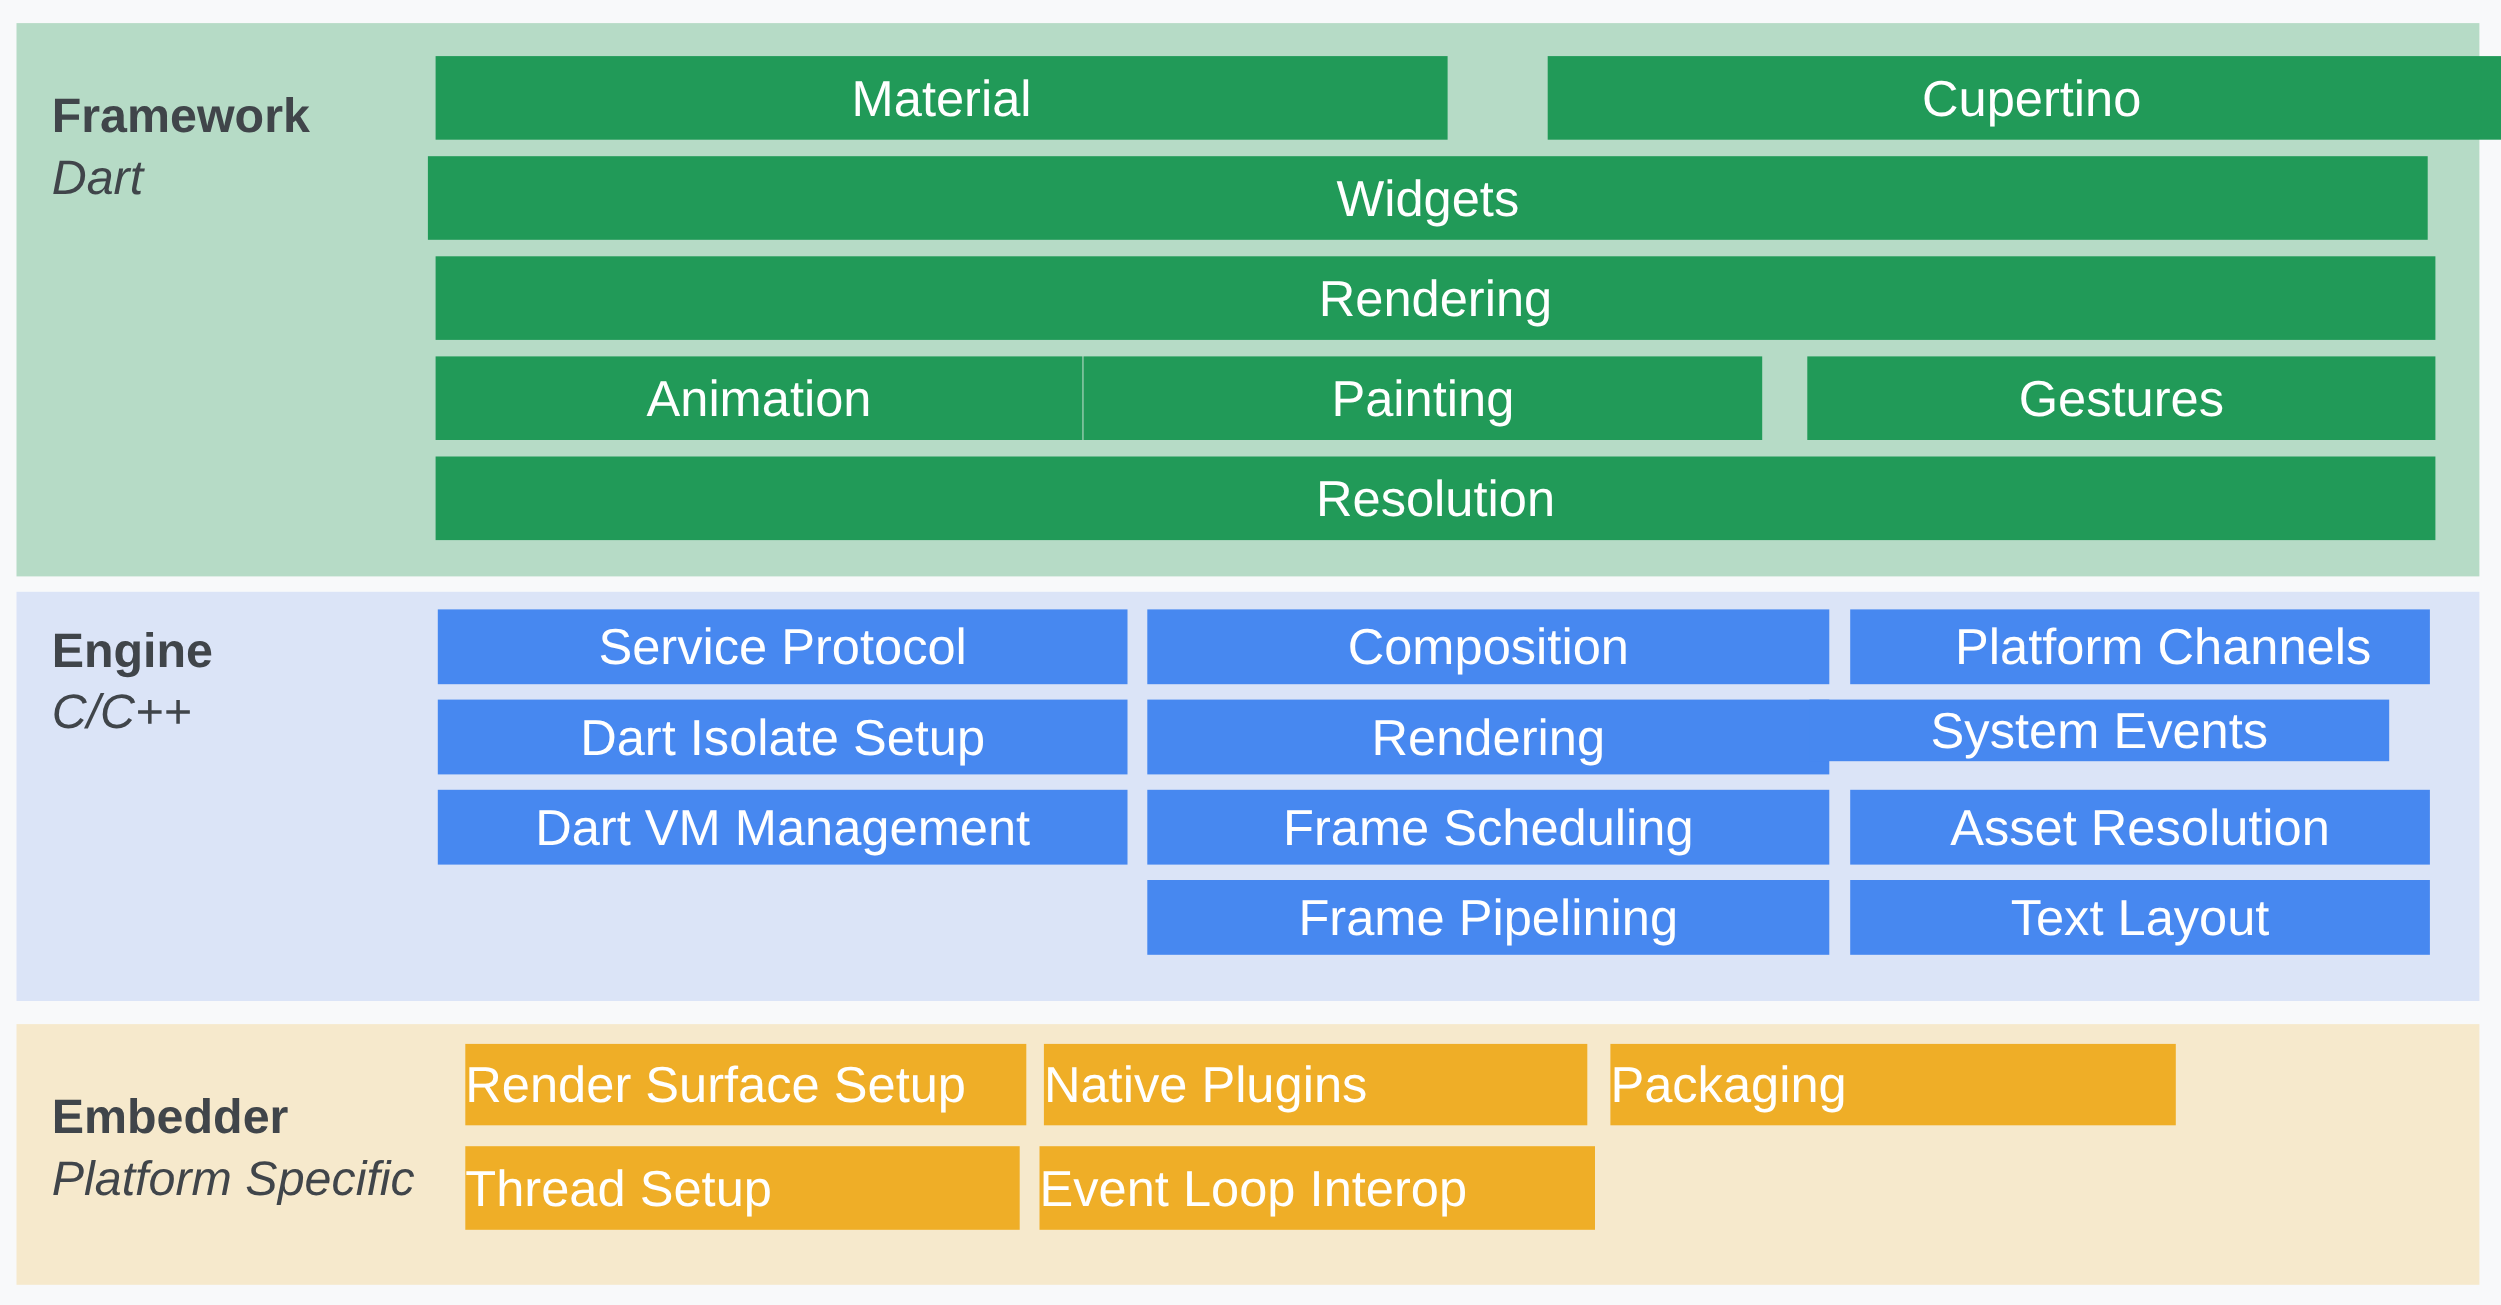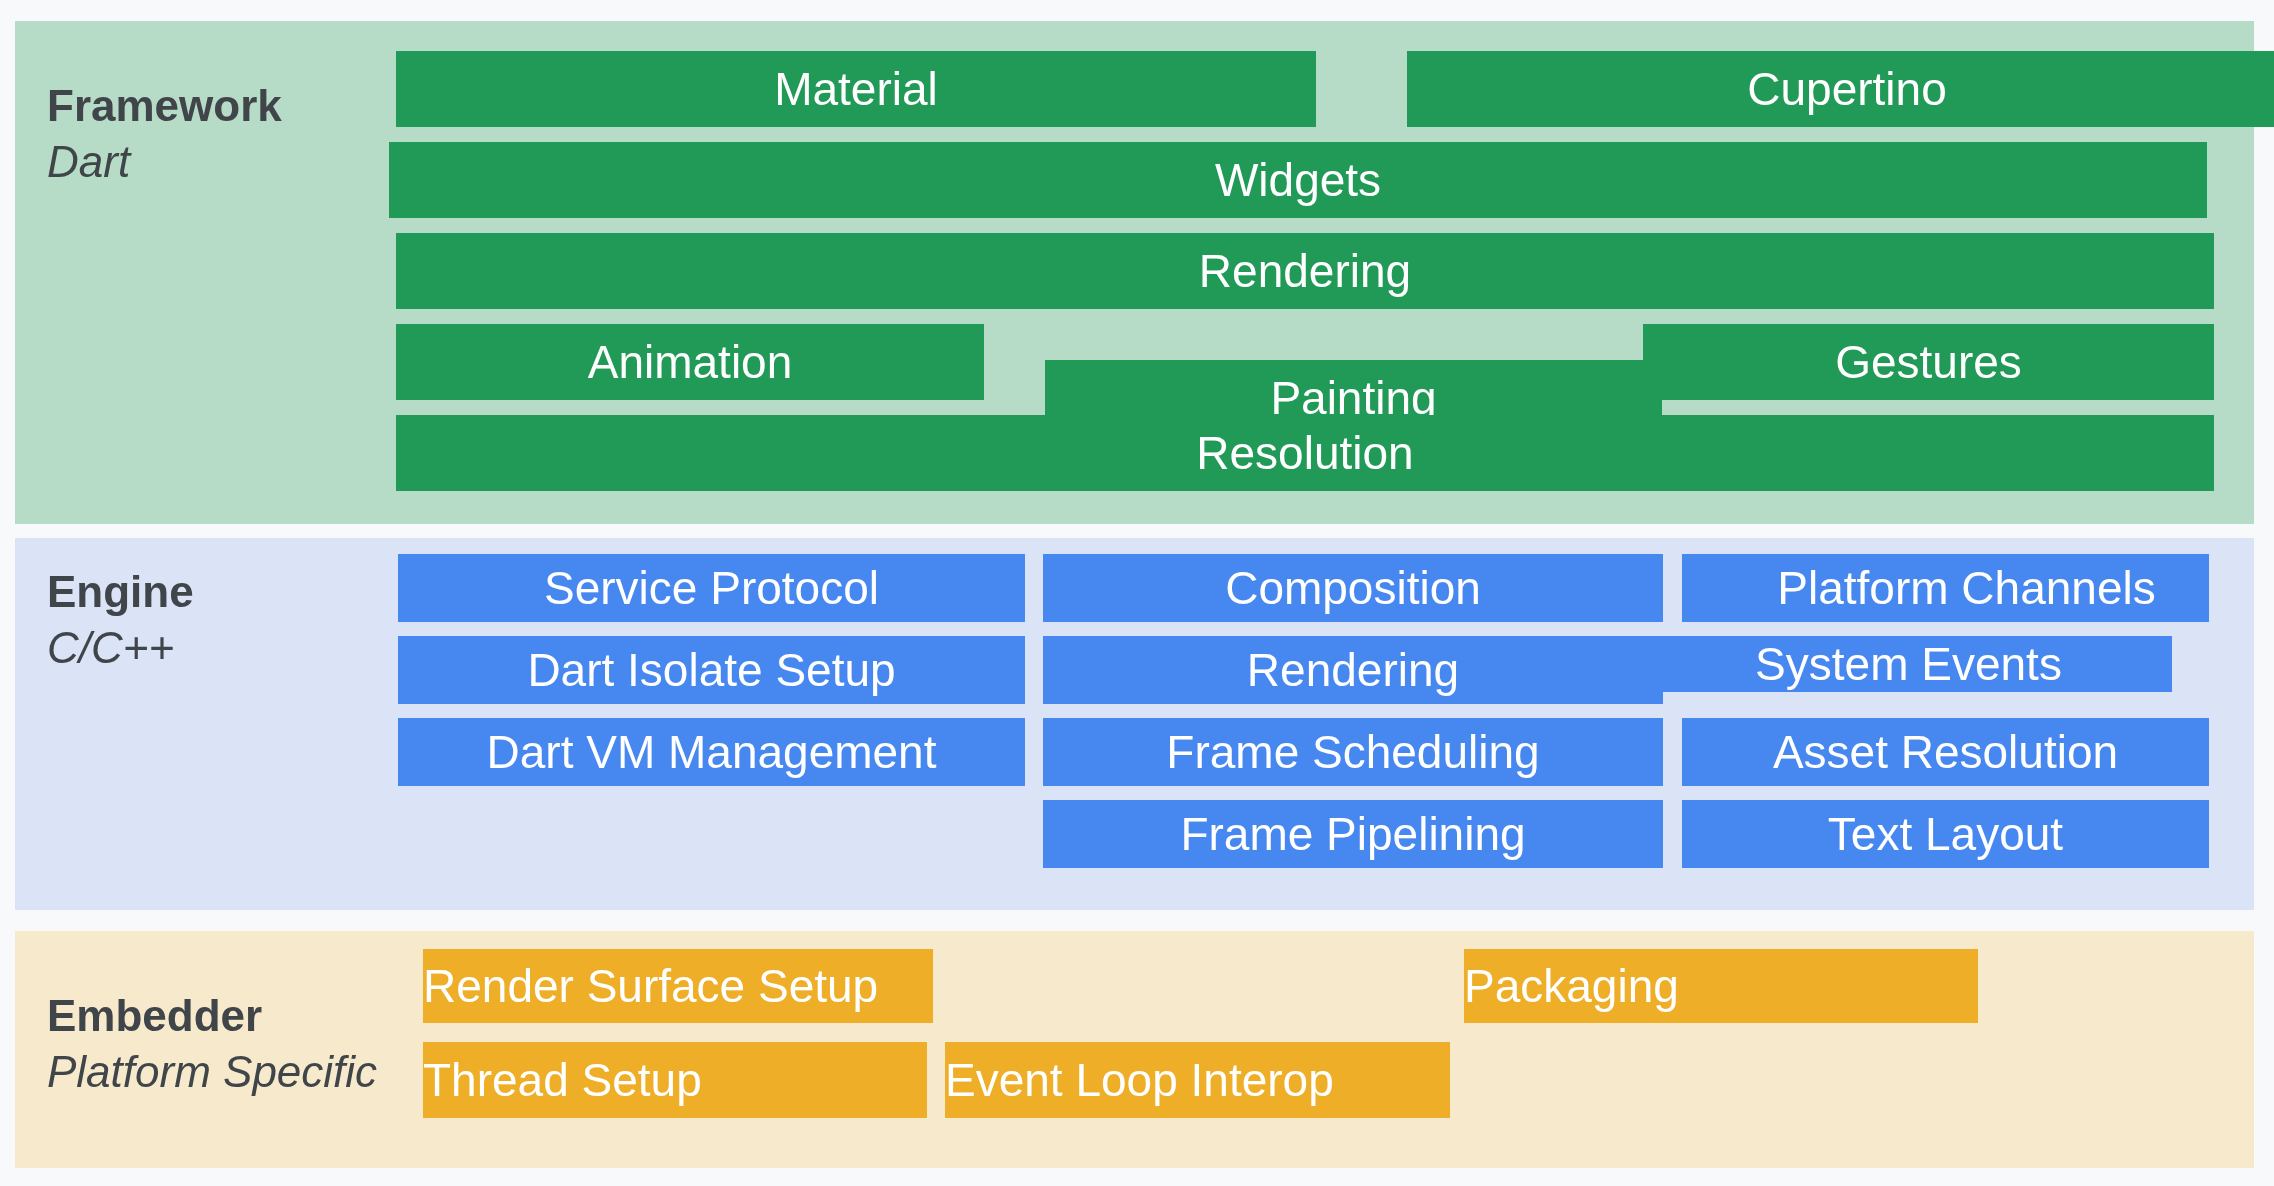--- a/index.html
+++ b/index.html
@@ -50,21 +50,21 @@
   <div id="framework-section" class="section">
     <div id="framework-label" class="section-label">
       <div class="section-title">Framework</div>
       <div class="section-subtitle">Dart</div>
     </div>
     <div class="bar" style="left:381px; top:30px;  width:920px;  height:76px;">Material</div>
     <div class="bar" style="left:1392px;top:30px;  width:880px;  height:76px;">Cupertino</div>
     <div class="bar" style="left:374px; top:121px; width:1818px; height:76px;">Widgets</div>
     <div class="bar" style="left:381px; top:212px; width:1818px; height:76px;">Rendering</div>
     <div class="bar" style="left:381px; top:303px; width:588px;  height:76px;">Animation</div>
-    <div class="bar" style="left:1030px; top:303px; width:617px;  height:76px;margin-top:36px;">Painting</div>
+    <div class="bar" style="left:970px; top:303px; width:617px;  height:76px;">Painting</div>
     <div class="bar" style="left:1628px;top:303px; width:571px;  height:76px;">Gestures</div>
     <div class="bar" style="left:381px; top:394px; width:1818px; height:76px;">Resolution</div>
   </div>
 
   <div id="engine-section" class="section">
     <div id="engine-label" class="section-label">
       <div class="section-title">Engine</div>
       <div class="section-subtitle">C/C++</div>
     </div>
     <div class="bar" style="left:383px; top:16px;  width:627px; height:68px;">Service Protocol</div>
@@ -79,18 +79,19 @@
     <div class="bar" style="left:1028px;top:262px; width:620px; height:68px;">Frame Pipelining</div>
     <div class="bar" style="left:1667px;top:262px; width:527px; height:68px;">Text Layout</div>
   </div>
 
   <div id="embedder-section" class="section">
     <div id="embedder-label" class="section-label">
       <div class="section-title">Embedder</div>
       <div class="section-subtitle">Platform Specific</div>
     </div>
     <div class="bar left-align" style="left:408px; top:18px;  width:510px; height:74px;">Render Surface Setup</div>
+    <div class="bar left-align" style="left:934px; top:18px;  width:494px; height:74px;">Native Plugins</div>
     <div class="bar left-align" style="left:1449px;top:18px;  width:514px; height:74px;">Packaging</div>
     <div class="bar left-align" style="left:408px; top:111px; width:504px; height:76px;">Thread Setup</div>
     <div class="bar left-align" style="left:930px; top:111px; width:505px; height:76px;">Event Loop Interop</div>
   </div>
 
 </div>
 
 </body></html>

